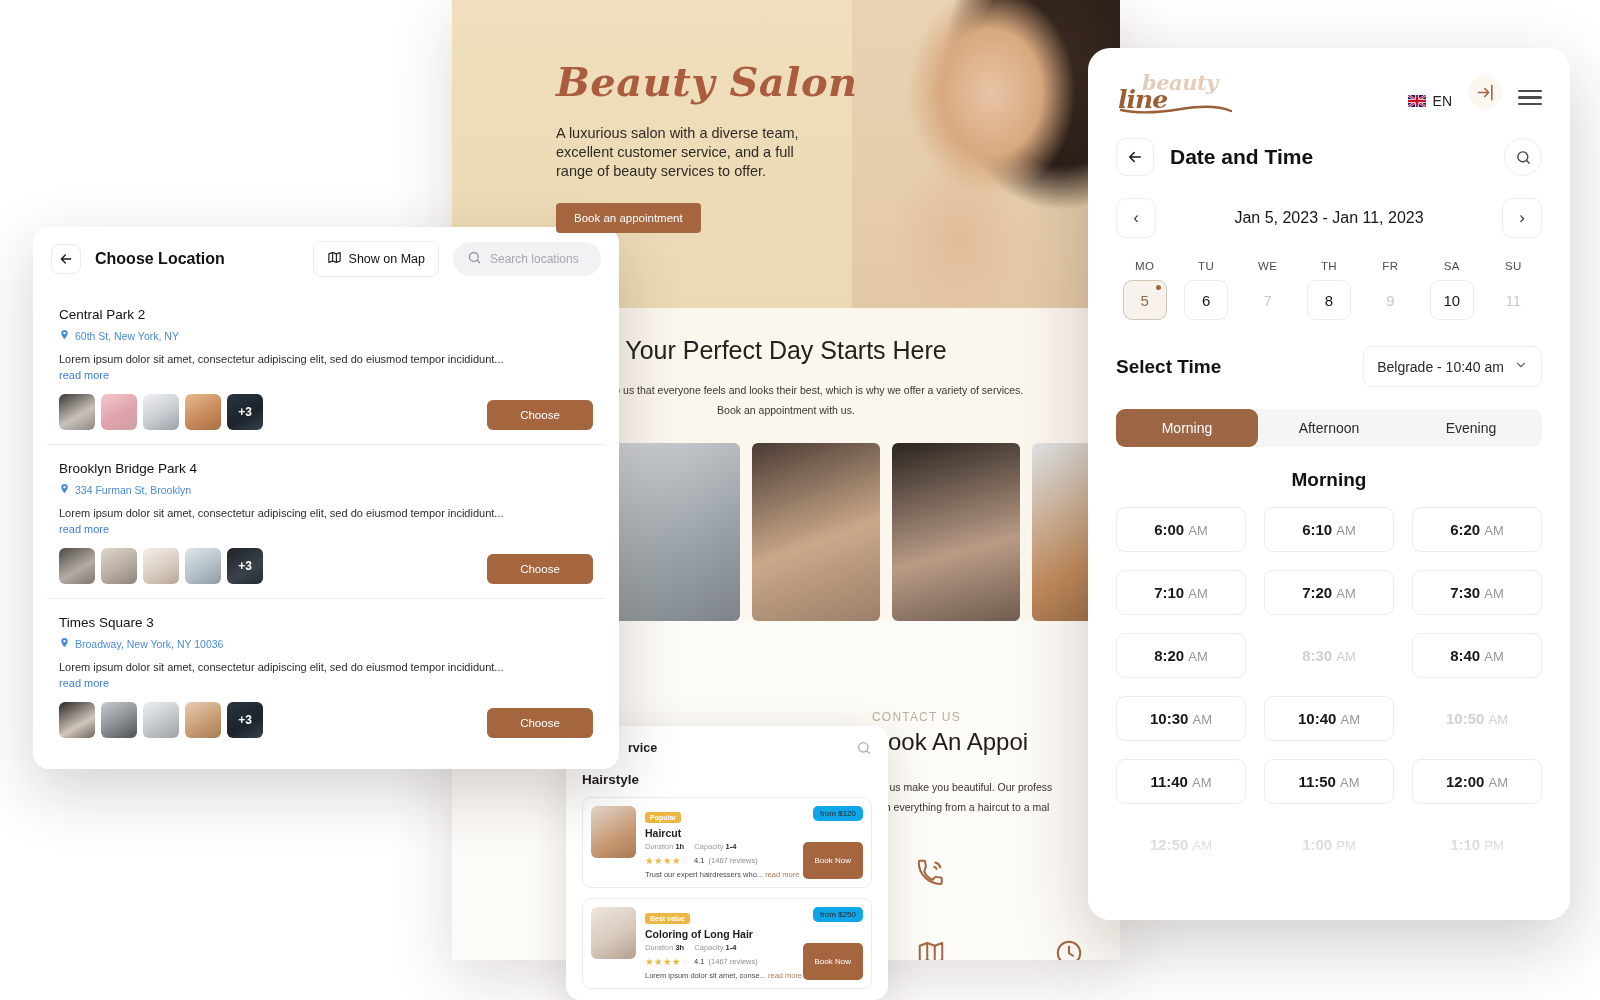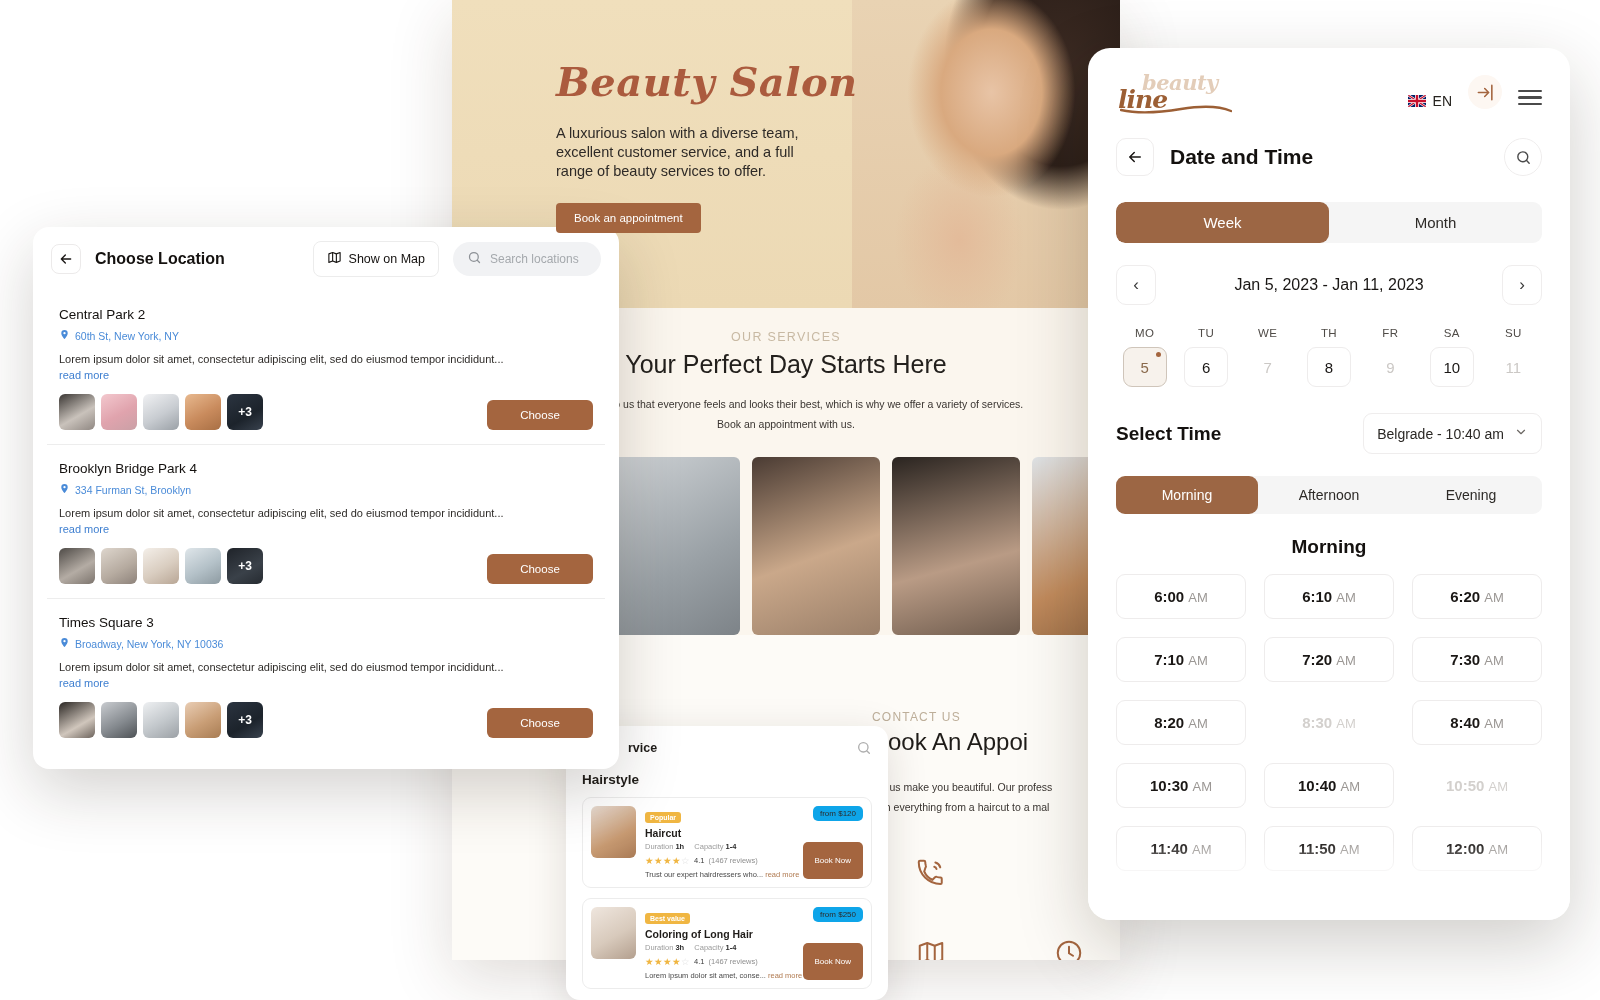--- a/index.html
+++ b/index.html
@@ -302,21 +302,20 @@
     <div class="hero">
       <div class="hero-photo"></div>
       <div class="hero-inner">
         <div class="hero-title">Beauty Salon</div>
         <div class="hero-sub">A luxurious salon with a diverse team, excellent customer service, and a full range of beauty services to offer.</div>
         <button class="hero-btn">Book an appointment</button>
       </div>
     </div>
 
     <div class="services">
-      <div class="services-kicker">OUR SERVICES</div>
       <div class="services-title">Your Perfect Day Starts Here</div>
       <div class="services-desc">
         <div>It's important to us that everyone feels and looks their best, which is why we offer a variety of services.</div>
         <div>Book an appointment with us.</div>
       </div>
       <div class="svc-strip">
         <div class="svc-img svc1"></div>
         <div class="svc-img svc2"></div>
         <div class="svc-img svc3"></div>
         <div class="svc-img svc4"></div>
@@ -561,24 +560,20 @@
       </button>
       <div class="dt-title">Date and Time</div>
       <button class="dt-search">
         <svg width="17" height="17" viewBox="0 0 24 24" fill="none" stroke="#4a4a4a" stroke-width="2" stroke-linecap="round">
           <circle cx="11" cy="11" r="7"></circle>
             <path d="M20 20l-3.6-3.6"></path>
         </svg>
       </button>
     </div>
 
-    <div class="seg">
-      <button class="on">Week</button>
-      <button>Month</button>
-    </div>
 
     <div class="wk-nav">
       <button class="wk-arrow">‹</button>
       <div class="wk-range">Jan 5, 2023 - Jan 11, 2023</div>
       <button class="wk-arrow">›</button>
     </div>
 
     <div class="dow">
       <div>MO</div>
       <div>TU</div>

